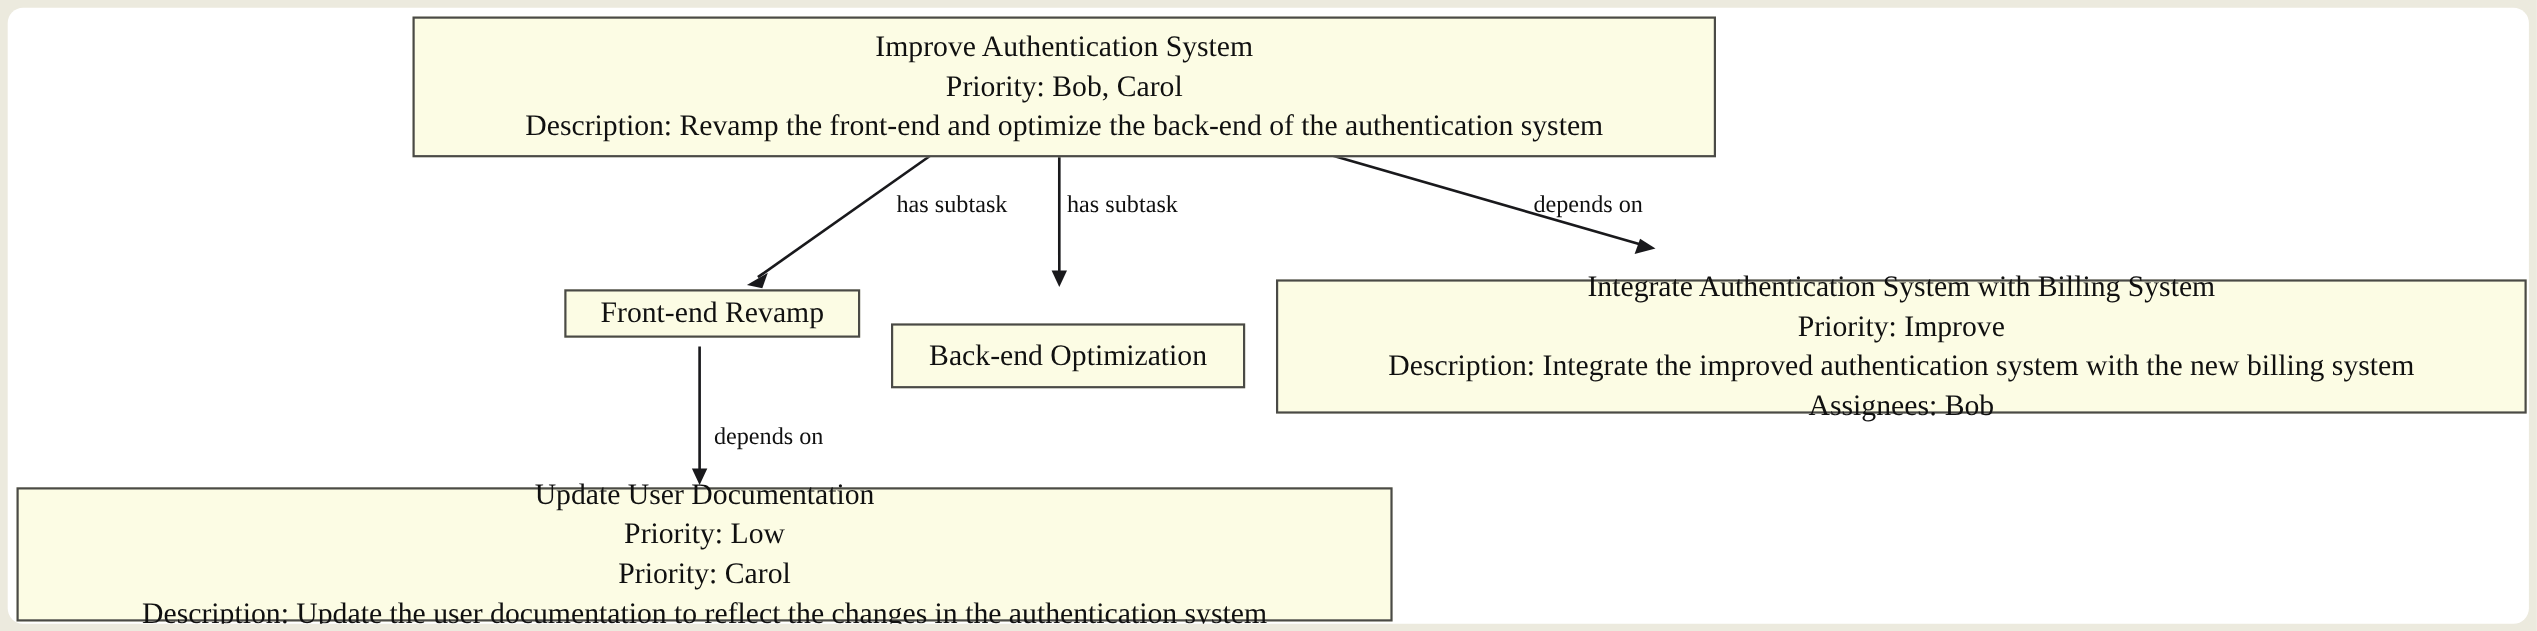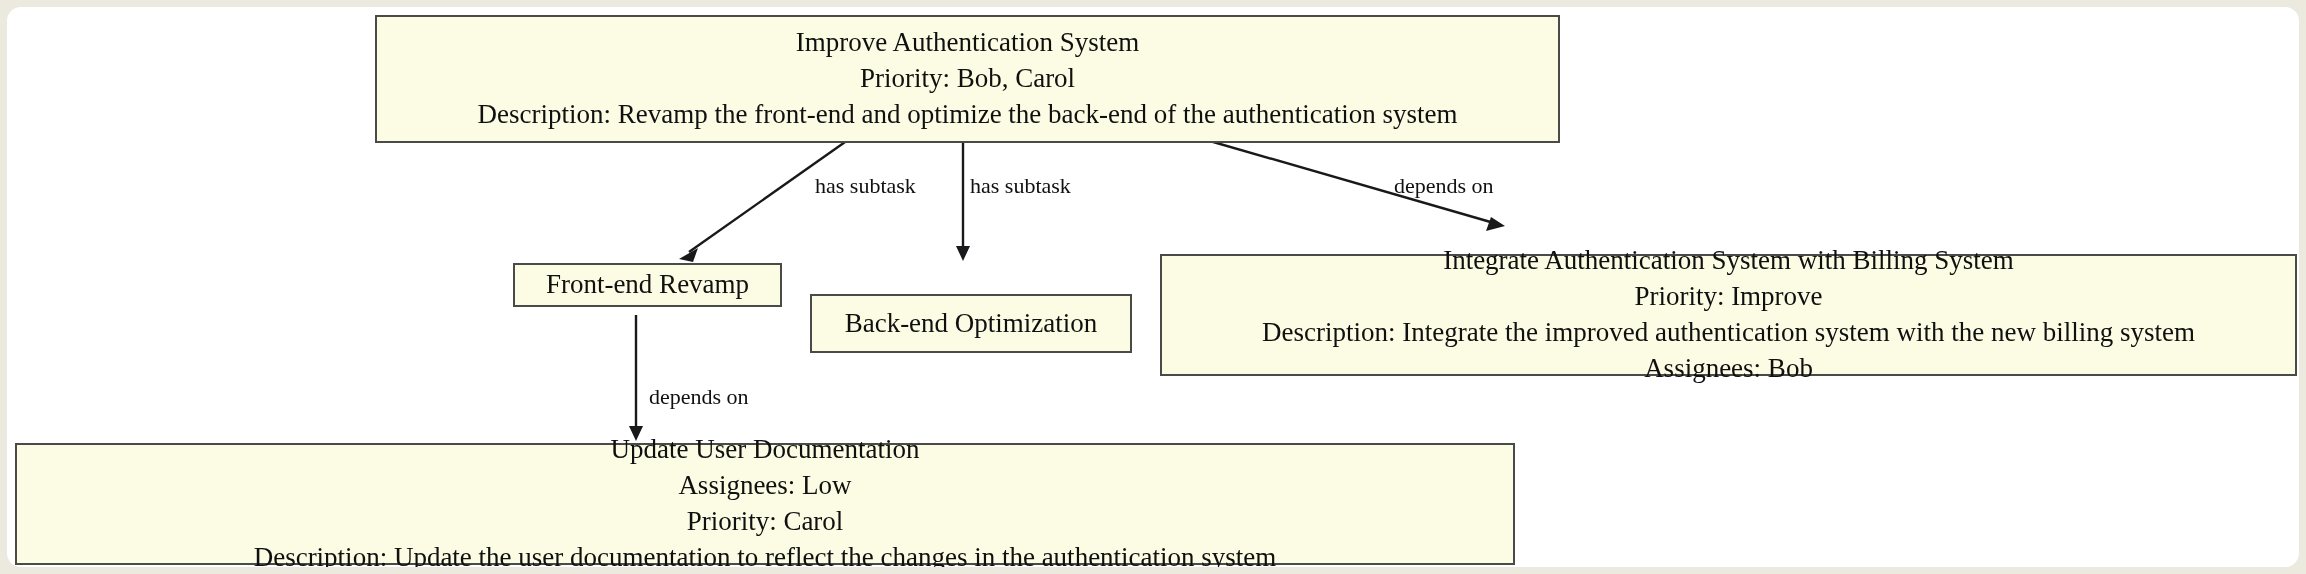--- a/index.html
+++ b/index.html
@@ -111,23 +111,23 @@
       <span class="line">Back-end Optimization</span>
     </div>
 
     <div class="node" style="left:1153px; top:226px; width:1137px; height:122px;margin-top:21px;">
       <span class="line">Integrate Authentication System with Billing System</span>
       <span class="line">Priority: Improve</span>
       <span class="line">Description: Integrate the improved authentication system with the new billing system</span>
       <span class="line">Assignees: Bob</span>
     </div>
 
-    <div class="node" style="left:8px; top:436px; width:1500px; height:122px;">
+    <div class="node" style="left:8px; top:436px; width:1251px; height:122px;">
       <span class="line">Update User Documentation</span>
-      <span class="line">Assignees: Low</span>
+      <span class="line">Priority: Low</span>
       <span class="line">Priority: Carol</span>
       <span class="line">Description: Update the user documentation to reflect the changes in the authentication system</span>
     </div>
 
     <div class="edge-label" style="left:808px; top:168px;">has subtask</div>
     <div class="edge-label" style="left:963px; top:168px;">has subtask</div>
     <div class="edge-label" style="left:1387px; top:168px;">depends on</div>
     <div class="edge-label" style="left:642px; top:379px;">depends on</div>
 
   </div>

